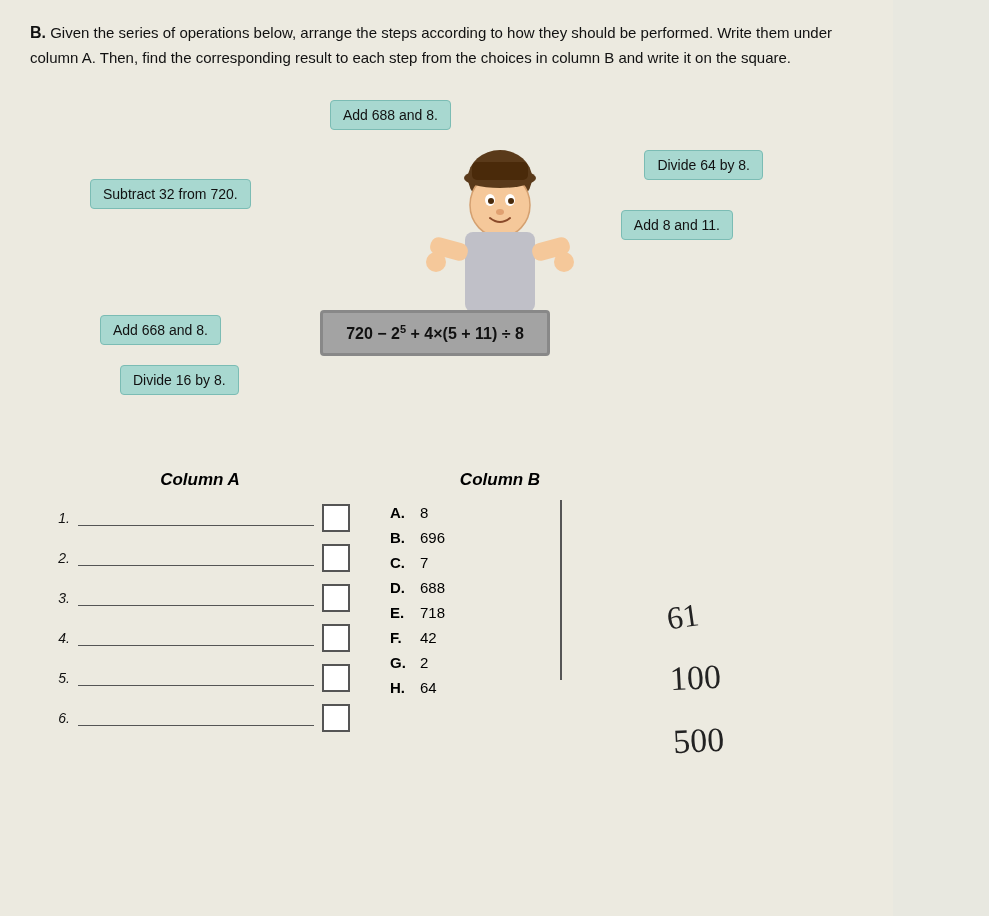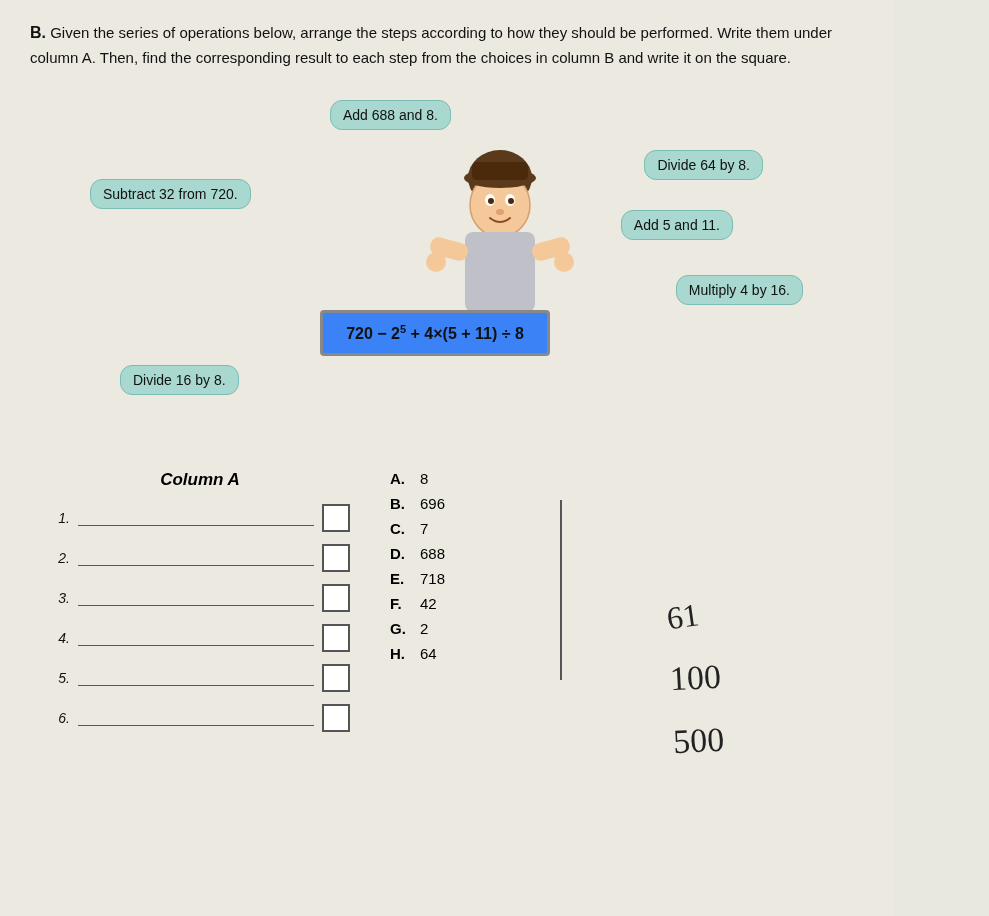--- a/index.html
+++ b/index.html
@@ -37,21 +37,21 @@
       position: relative;
       width: 100%;
       height: 360px;
       margin-bottom: 20px;
     }
 
     .op-bubble {
       position: absolute;
       background-color: #a8d8d0;
       border: 1px solid #7bbcb4;
-      border-radius: 12px;
+      border-radius: 4px;
       padding: 6px 12px;
       font-size: 14px;
       color: #111;
       white-space: nowrap;
     }
 
     
     .bubble-add688 { top: 10px; left: 300px; }
     .bubble-divide64 { top: 60px; right: 100px; }
     .bubble-subtract32 { top: 89px; left: 60px; }
@@ -70,21 +70,21 @@
       height: 270px;
       display: flex;
       flex-direction: column;
       align-items: center;
     }
 
     .sign-box {
       position: absolute;
       top: 220px;
       left: 290px;
-      background: #3b82f6;
+      background: #a3a3a3;
       border: 3px solid #888;
       border-radius: 4px;
       padding: 10px 16px;
       font-size: 16px;
       font-weight: bold;
       color: #111;
       text-align: center;
       min-width: 230px;
     }
 
@@ -207,22 +207,22 @@
   <div class="instructions">
     <span class="letter-b">B.</span>
     <span>Given the series of operations below, arrange the steps according to how they should be performed. Write them under column A. Then, find the corresponding result to each step from the choices in column B and write it on the square.</span>
   </div>
 
   <div class="operations-area">
 
     <div class="op-bubble bubble-add688">Add 688 and 8.</div>
     <div class="op-bubble bubble-divide64">Divide 64 by 8.</div>
     <div class="op-bubble bubble-subtract32">Subtract 32 from 720.</div>
-    <div class="op-bubble bubble-add5">Add 5 and 11.</div>
-    <div class="op-bubble bubble-multiply4">Multiply 4 by 16.</div>
+    <div class="op-bubble bubble-add5">Add 8 and 11.</div>
+    <div class="op-bubble bubble-add668">Add 668 and 8.</div>
     <div class="op-bubble bubble-divide16">Divide 16 by 8.</div>
 
     <div class="character-area">
       <svg width="160" height="220" viewBox="0 0 160 220">
 
         <ellipse cx="80" cy="28" rx="32" ry="28" fill="#5a3a1a"></ellipse>
 
         <ellipse cx="80" cy="55" rx="30" ry="32" fill="#f5c89a" stroke="#d4a070" stroke-width="1.5"></ellipse>
 
         <ellipse cx="70" cy="50" rx="5" ry="6" fill="white"></ellipse>
@@ -292,20 +292,21 @@
         <div class="col-a-row">
           <span class="row-number">6.</span>
           <div class="row-line"></div>
           <div class="answer-box"></div>
         </div>
 
       </div>
     </div>
 
     <div class="column-b col-b-section">
+      <div class="column-b-header">Column B</div>
       <span class="vertical-divider"></span>
       <div class="col-b-rows">
 
         <div class="col-b-row">
           <span class="col-b-letter">A.</span>
           <span class="col-b-value">8</span>
         </div>
 
         <div class="col-b-row">
           <span class="col-b-letter">B.</span>

